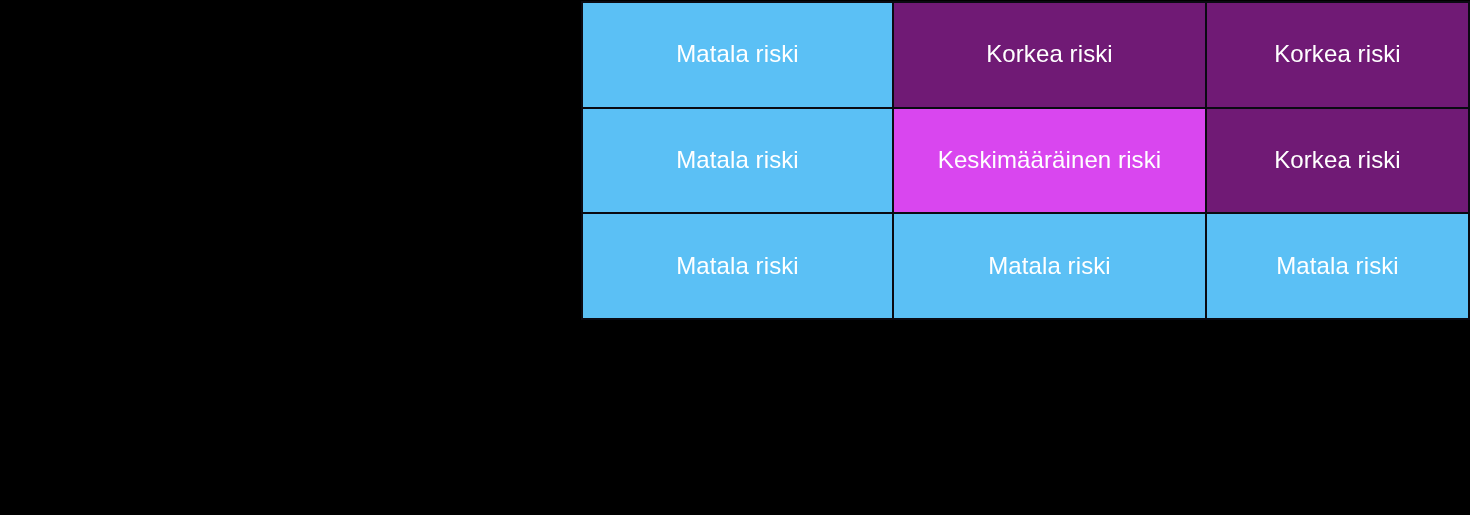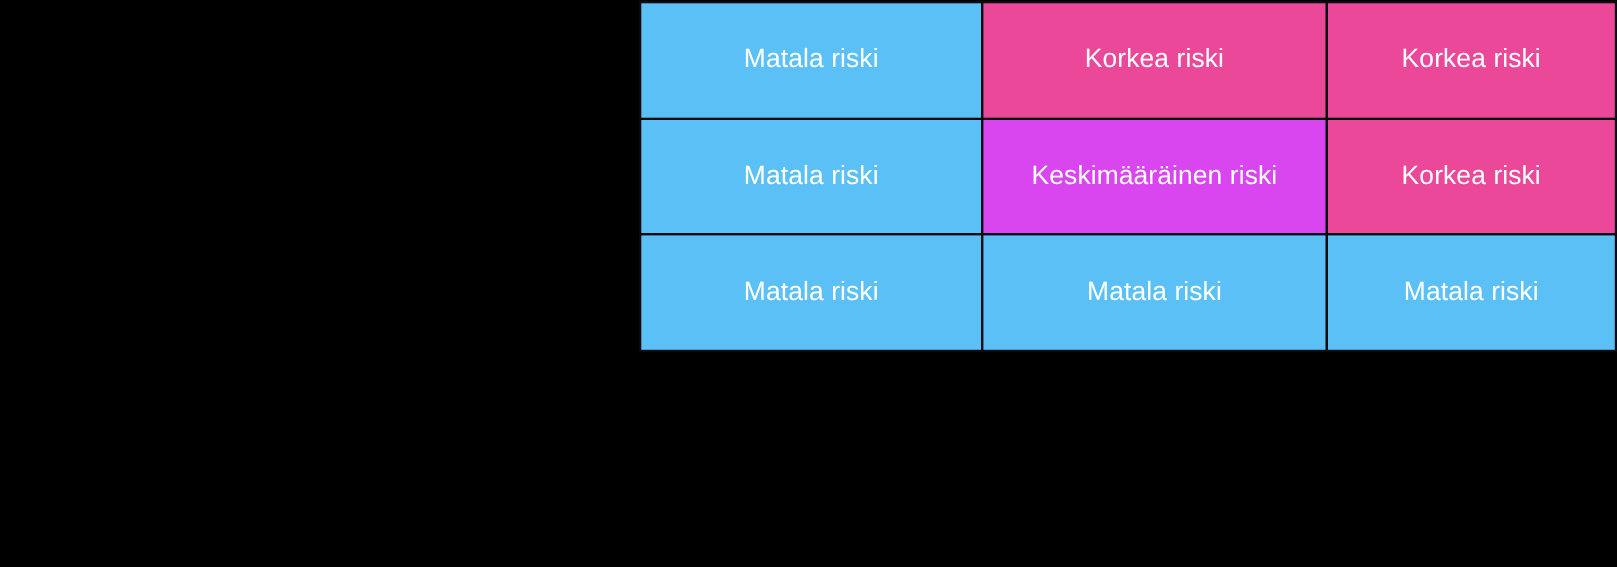--- a/index.html
+++ b/index.html
@@ -52,21 +52,21 @@
     white-space: nowrap;
   }
 
   #risk-matrix td.col-1 { width: 309px; }
   #risk-matrix td.col-2 { width: 311px; }
   #risk-matrix td.col-3 { width: 261px; }
 
   
   .risk-low    { background: #5bc0f5; }
   .risk-medium { background: #d946ef; }
-  .risk-high   { background: #ec4899; }
+  .risk-high   { background: #701a75; }
 </style>
 </head>
 <body>
 
 <div id="canvas">
 
   <table id="risk-matrix">
     <tbody>
 
       <tr>

